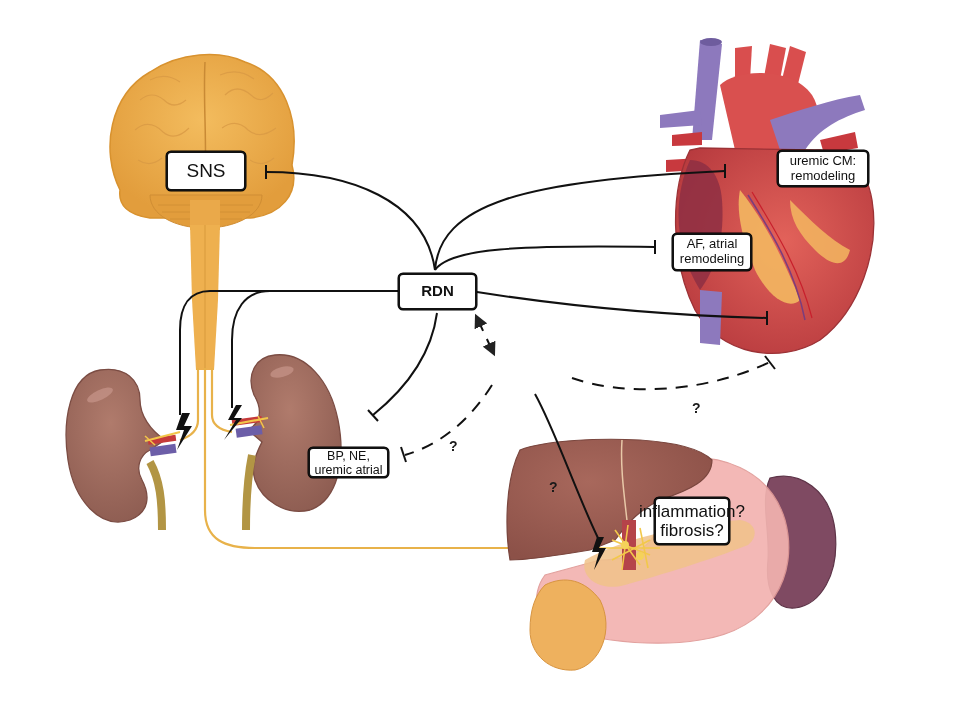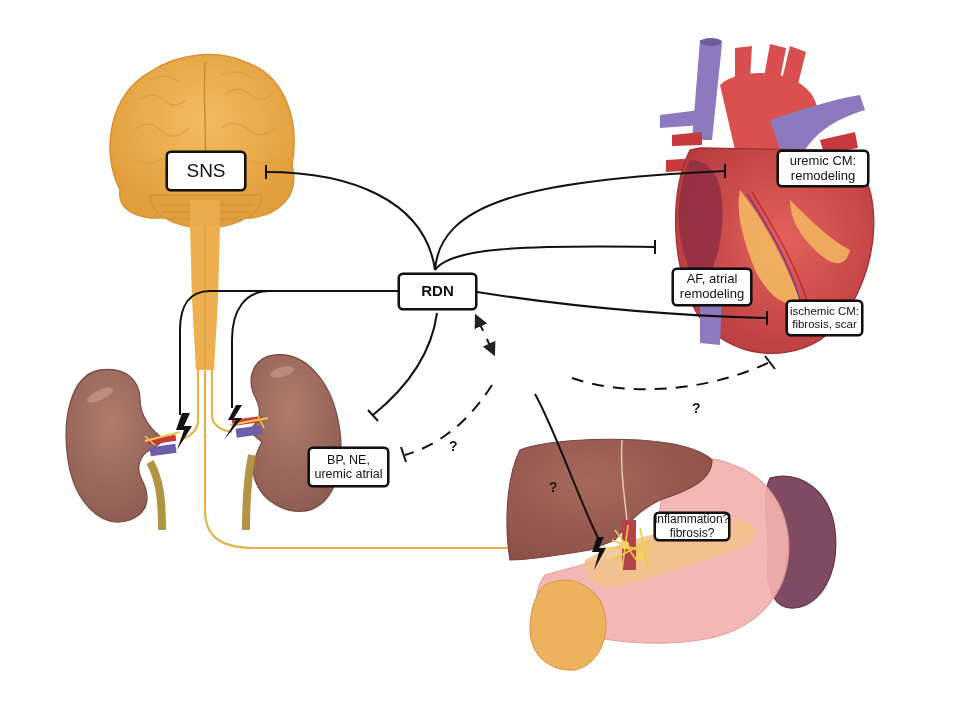--- a/index.html
+++ b/index.html
@@ -197,37 +197,33 @@
 
 <div class="label-box" style="left:398px;top:273px;width:79px;height:37px;font-size:15px;font-weight:bold;align-items:center;">
   <span>RDN</span>
 </div>
 
 <div class="label-box" style="left:738px;top:150px;width:92px;height:37px;font-size:13px;margin-left:39px;">
   <span>uremic CM:</span>
   <span>remodeling</span>
 </div>
 
-<div class="label-box" style="left:672px;top:233px;width:80px;height:38px;font-size:13px;margin-top:35px;">
+<div class="label-box" style="left:672px;top:233px;width:80px;height:38px;font-size:13px;">
   <span>AF, atrial</span>
   <span>remodeling</span>
 </div>
 
-<div class="label-box" style="left:786px;top:300px;width:77px;height:36px;font-size:11.5px;">
-  <span>ischemic CM:</span>
-  <span>fibrosis, scar</span>
-</div>
-
-
-<div class="label-box" style="left:308px;top:447px;width:81px;height:40px;font-size:12.5px;">
+
+
+<div class="label-box" style="left:308px;top:447px;width:81px;height:31px;font-size:12.5px;">
   <span>BP, NE,</span>
   <span>uremic atrial</span>
 </div>
 
-<div class="label-box" style="left:654px;top:512px;width:76px;height:29px;font-size:12px;">
+<div class="label-box" style="left:654px;top:497px;width:76px;height:48px;font-size:17px;">
   <span>inflammation?</span>
   <span>fibrosis?</span>
 </div>
 
 
 <div class="qmark" style="left:449px;top:438px;">?</div>
 <div class="qmark" style="left:692px;top:400px;">?</div>
 <div class="qmark" style="left:549px;top:479px;">?</div>
 
 </div>

